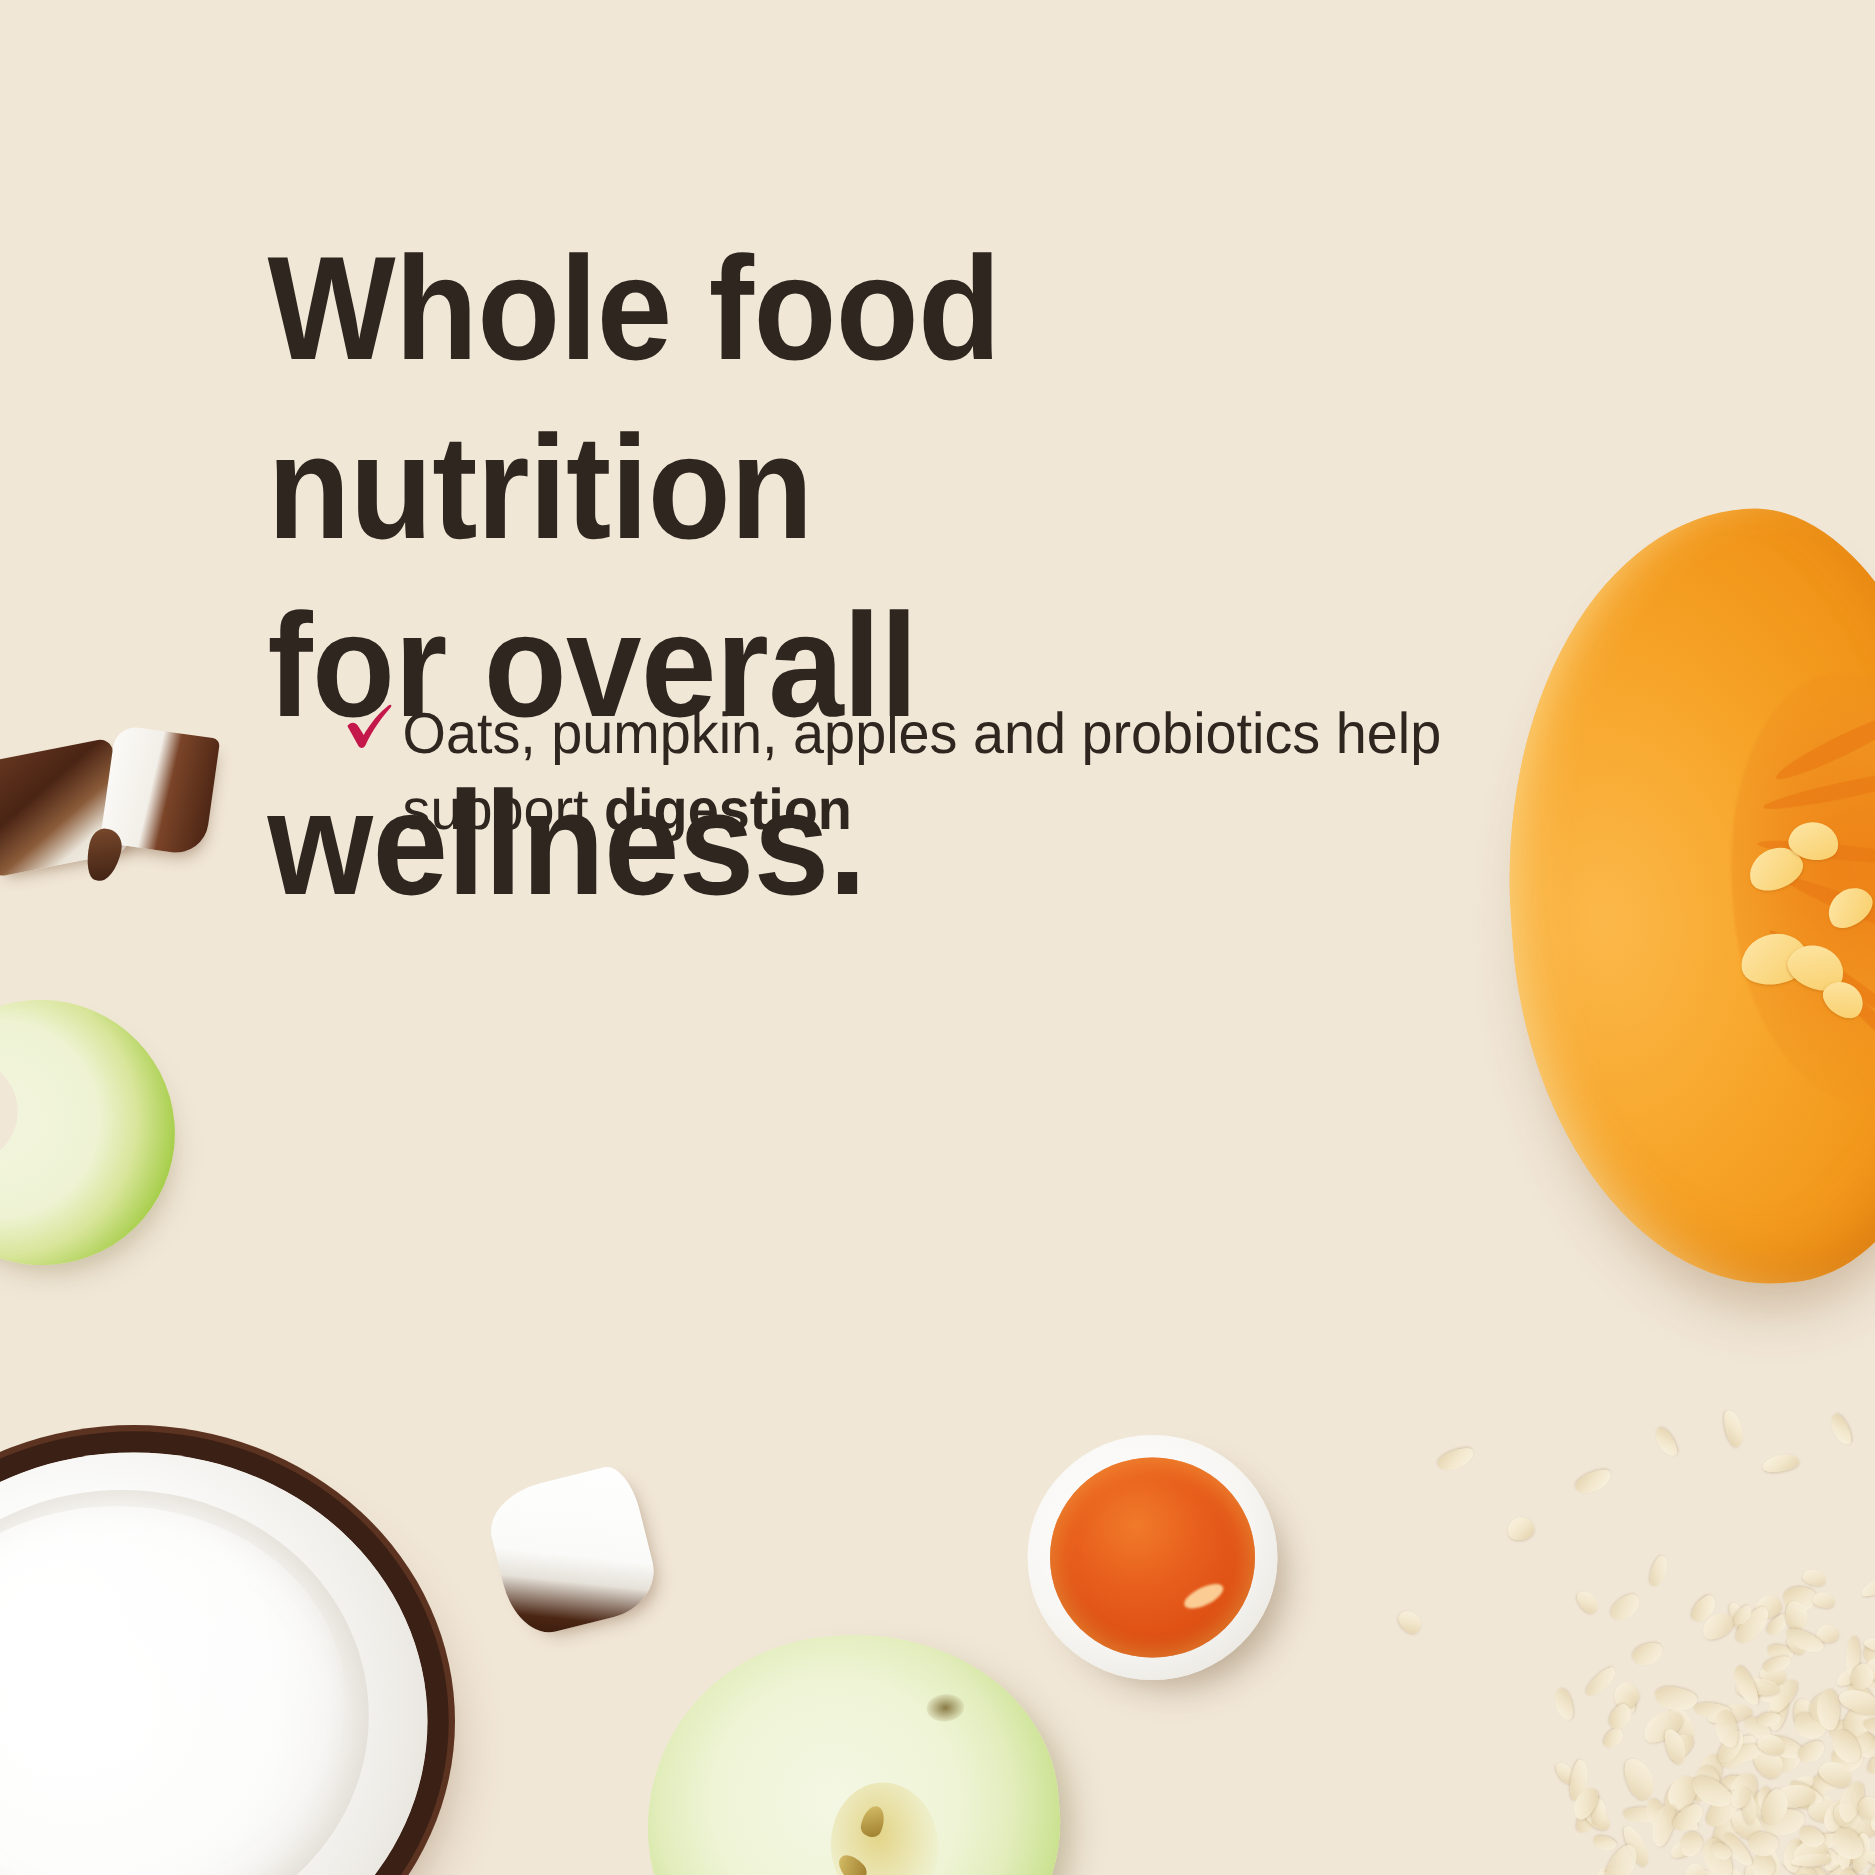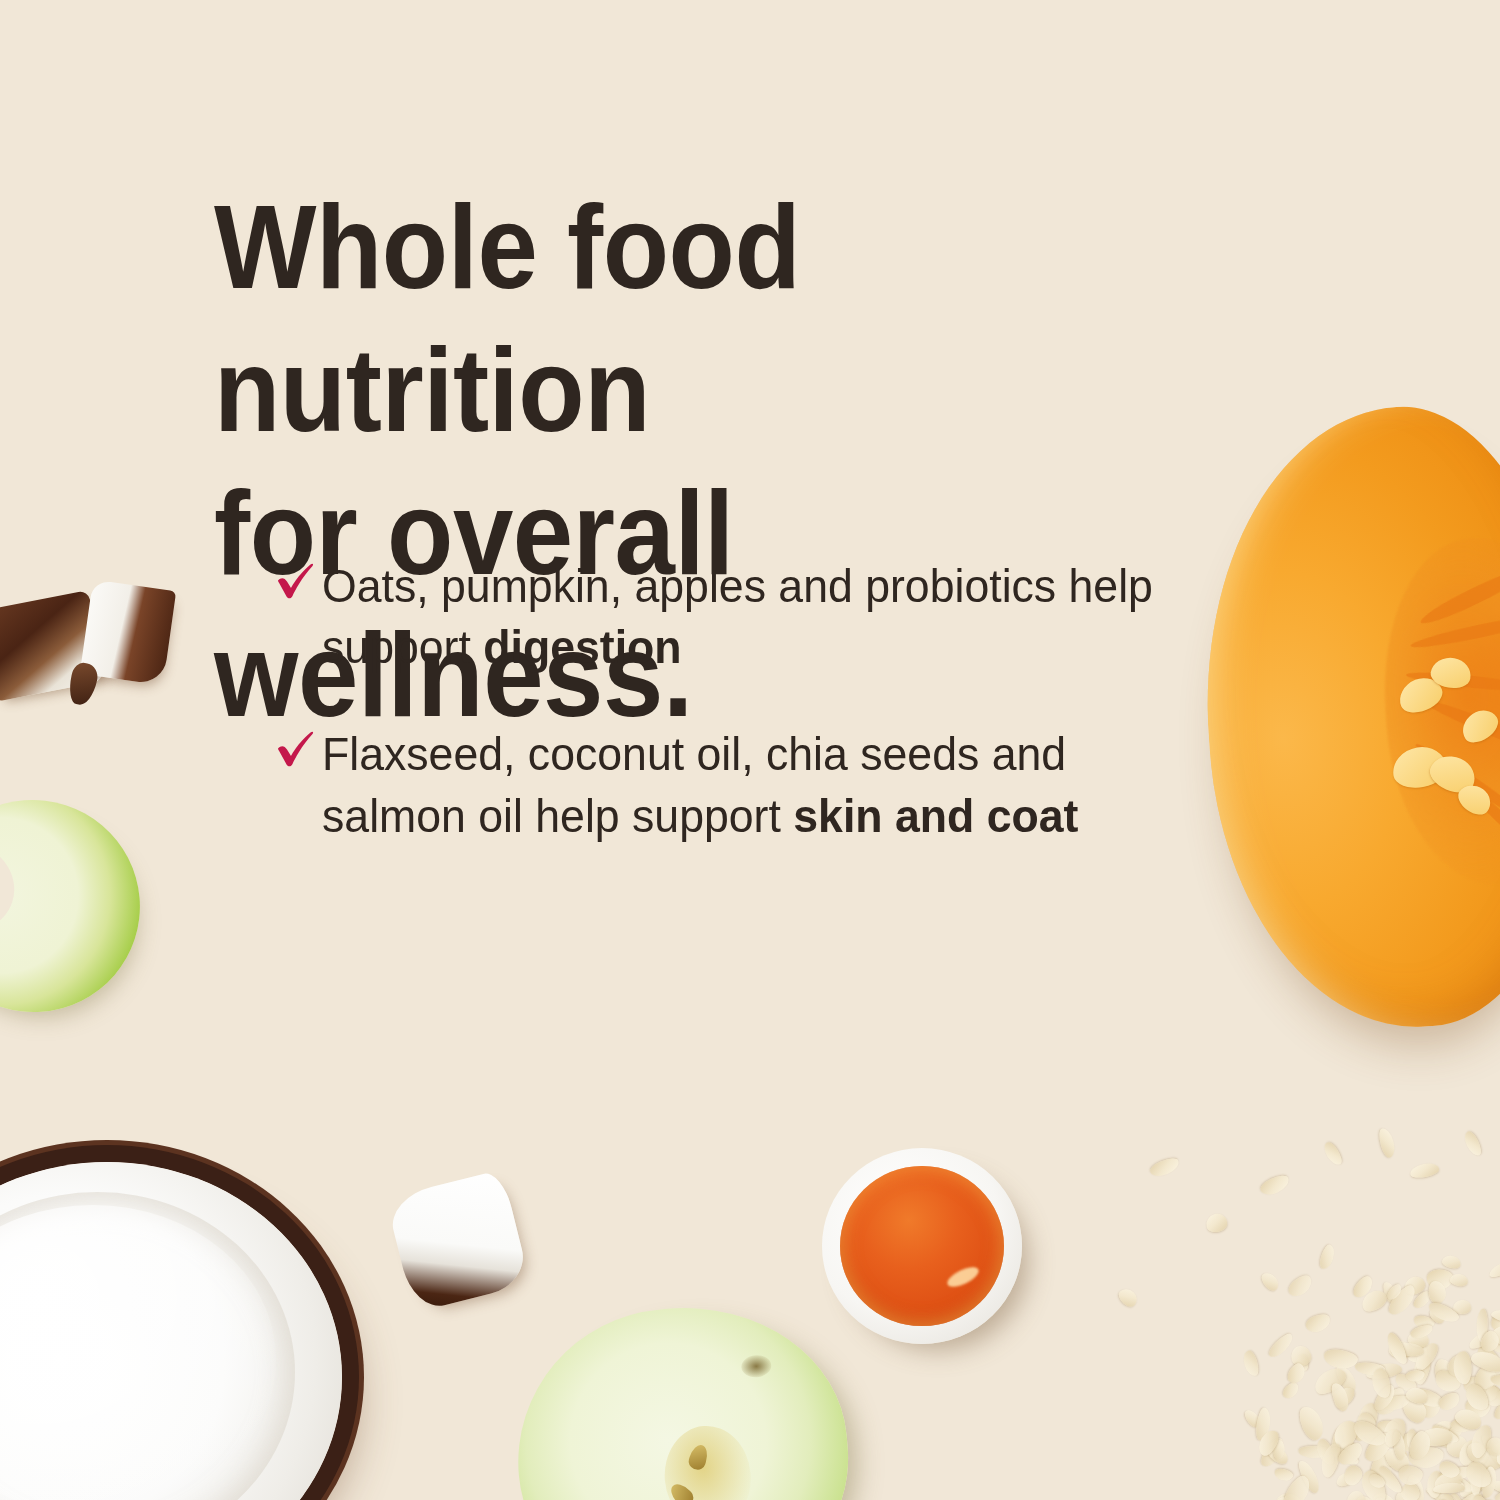--- a/index.html
+++ b/index.html
@@ -433,24 +433,16 @@
 
     <ul class="bullets" id="bullets" style="list-style:none;margin:0;padding:0;">
         <li class="bullet">
           <span class="check">
             <svg width="40" height="38" viewBox="0 0 40 38" aria-hidden="true">
               <path d="M2 18.5 C5 15 8.5 15.5 11 19.5 L15 26 C15 26 22 12.5 34.5 2.5 C36.5 1 38 2 36.5 4 C25.5 16 19 28.5 16.5 34 C15 37 12 37.2 10.4 34.2 L3 20.8 C2.2 19.6 2 18.5 2 18.5 Z" fill="currentColor"></path>
             </svg>
           </span>
           <span class="btext"><span>Oats, pumpkin, apples and probiotics help support </span><b>digestion</b></span>
         </li>
-        <li class="bullet">
-          <span class="check">
-            <svg width="40" height="38" viewBox="0 0 40 38" aria-hidden="true">
-              <path d="M2 18.5 C5 15 8.5 15.5 11 19.5 L15 26 C15 26 22 12.5 34.5 2.5 C36.5 1 38 2 36.5 4 C25.5 16 19 28.5 16.5 34 C15 37 12 37.2 10.4 34.2 L3 20.8 C2.2 19.6 2 18.5 2 18.5 Z" fill="currentColor"></path>
-            </svg>
-          </span>
-          <span class="btext"><span>Flaxseed, coconut oil, chia seeds and salmon oil help support </span><b>skin and coat</b></span>
-        </li>
       </ul>
 
   </div>
 </div>
 
 </body></html>

